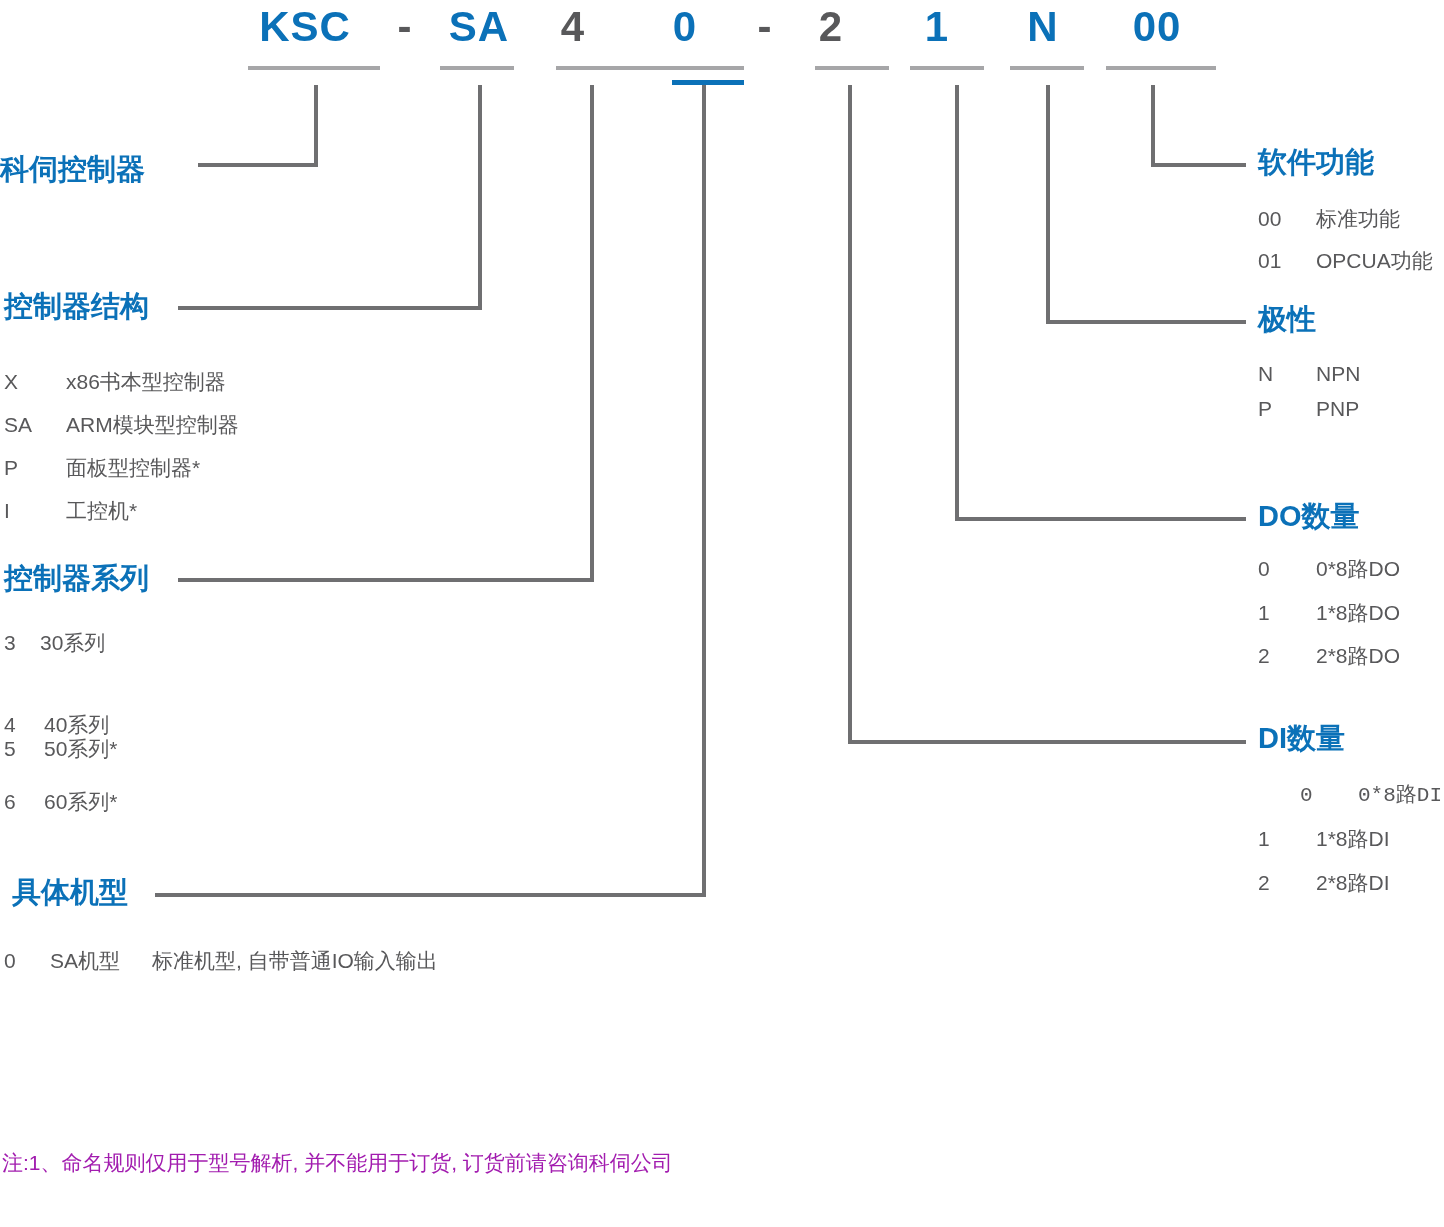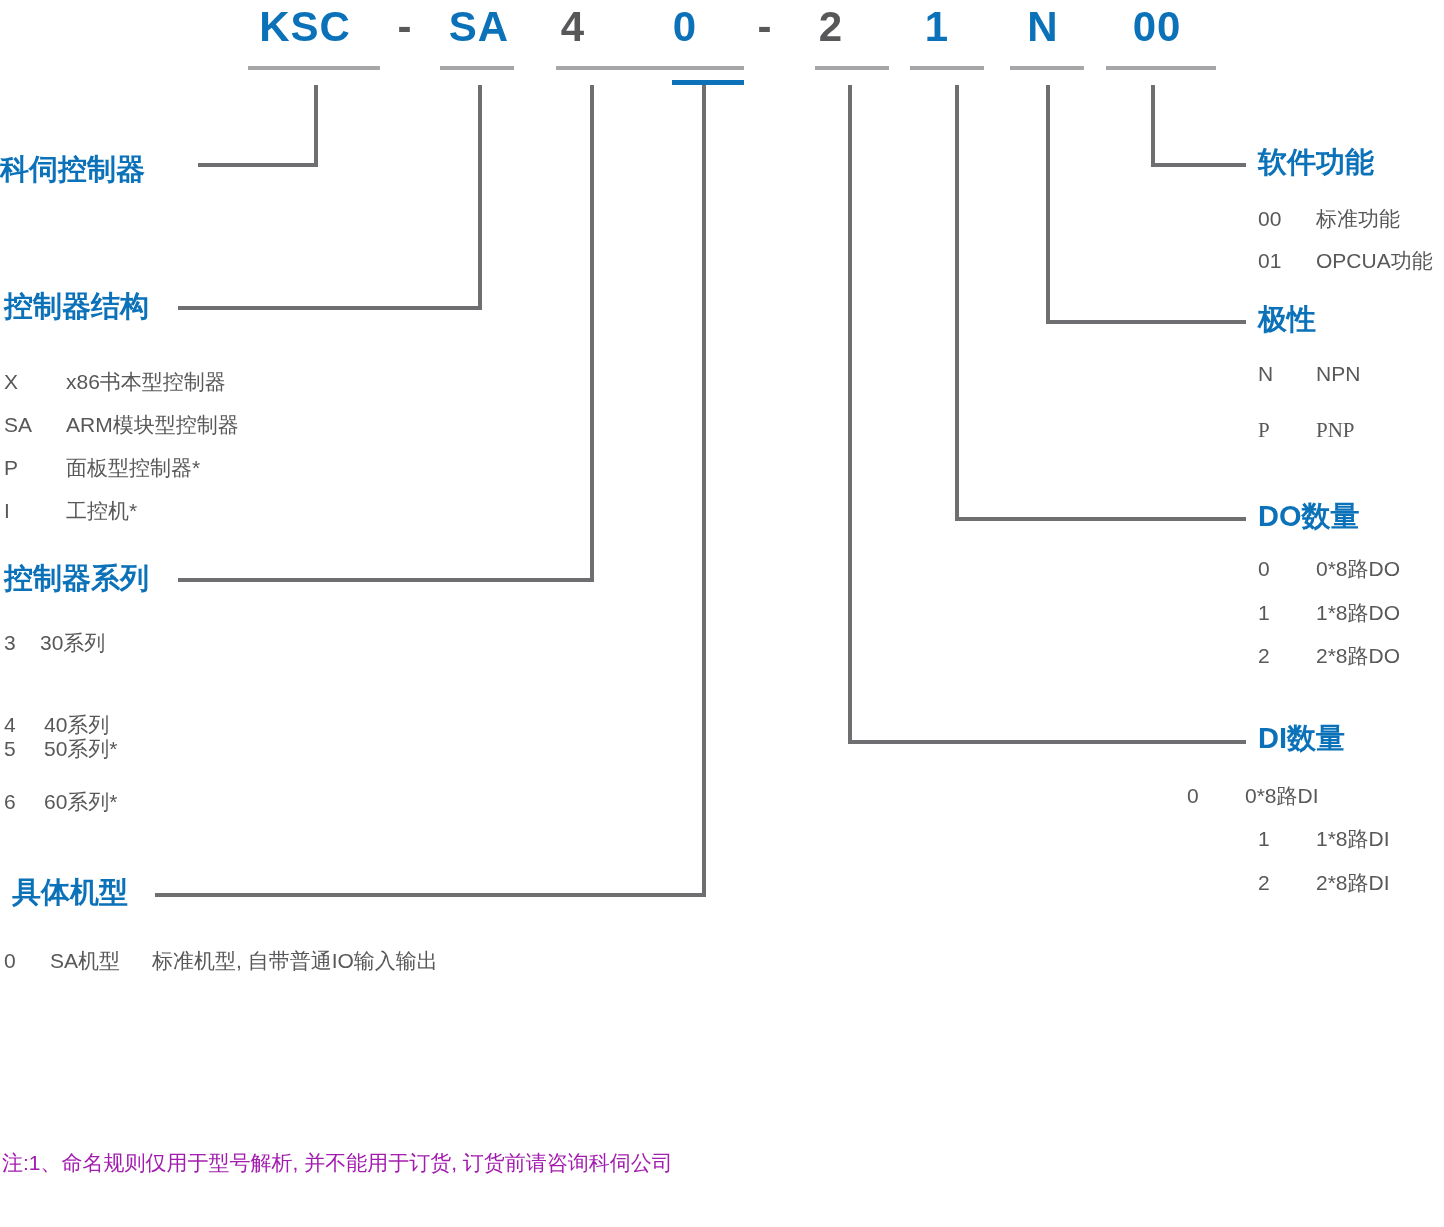--- a/index.html
+++ b/index.html
@@ -180,37 +180,37 @@
     <span class="k">00</span><span class="v" style="margin-left:14px;">标准功能</span>
   </div>
   <div class="opt optR" style="left:1258px; top:250px;">
     <span class="k">01</span><span class="v" style="margin-left:14px;">OPCUA功能</span>
   </div>
 
   <div class="g-title" style="left:1258px; top:305px;">极性</div>
   <div class="opt optR" style="left:1258px; top:363px;">
     <span class="k">N</span><span class="v" style="margin-left:14px;">NPN</span>
   </div>
-  <div class="opt optR" style="left:1258px; top:420px;font-family:Liberation Serif, serif;">
+  <div class="opt optR" style="left:1258px; top:398px;">
     <span class="k">P</span><span class="v" style="margin-left:14px;">PNP</span>
   </div>
 
   <div class="g-title" style="left:1258px; top:502px;">DO数量</div>
   <div class="opt optR" style="left:1258px; top:558px;">
     <span class="k">0</span><span class="v" style="margin-left:14px;">0*8路DO</span>
   </div>
   <div class="opt optR" style="left:1258px; top:602px;">
     <span class="k">1</span><span class="v" style="margin-left:14px;">1*8路DO</span>
   </div>
   <div class="opt optR" style="left:1258px; top:645px;">
     <span class="k">2</span><span class="v" style="margin-left:14px;">2*8路DO</span>
   </div>
 
   <div class="g-title" style="left:1258px; top:724px;">DI数量</div>
-  <div class="opt optR" style="left:1187px; top:785px;">
+  <div class="opt optR" style="left:1300px; top:785px;font-family:Liberation Mono, monospace;">
     <span class="k">0</span><span class="v" style="margin-left:14px;">0*8路DI</span>
   </div>
   <div class="opt optR" style="left:1258px; top:828px;">
     <span class="k">1</span><span class="v" style="margin-left:14px;">1*8路DI</span>
   </div>
   <div class="opt optR" style="left:1258px; top:872px;">
     <span class="k">2</span><span class="v" style="margin-left:14px;">2*8路DI</span>
   </div>
 
   <div class="note" style="left:2px; top:1152px;">注:1、命名规则仅用于型号解析, 并不能用于订货, 订货前请咨询科伺公司</div>

